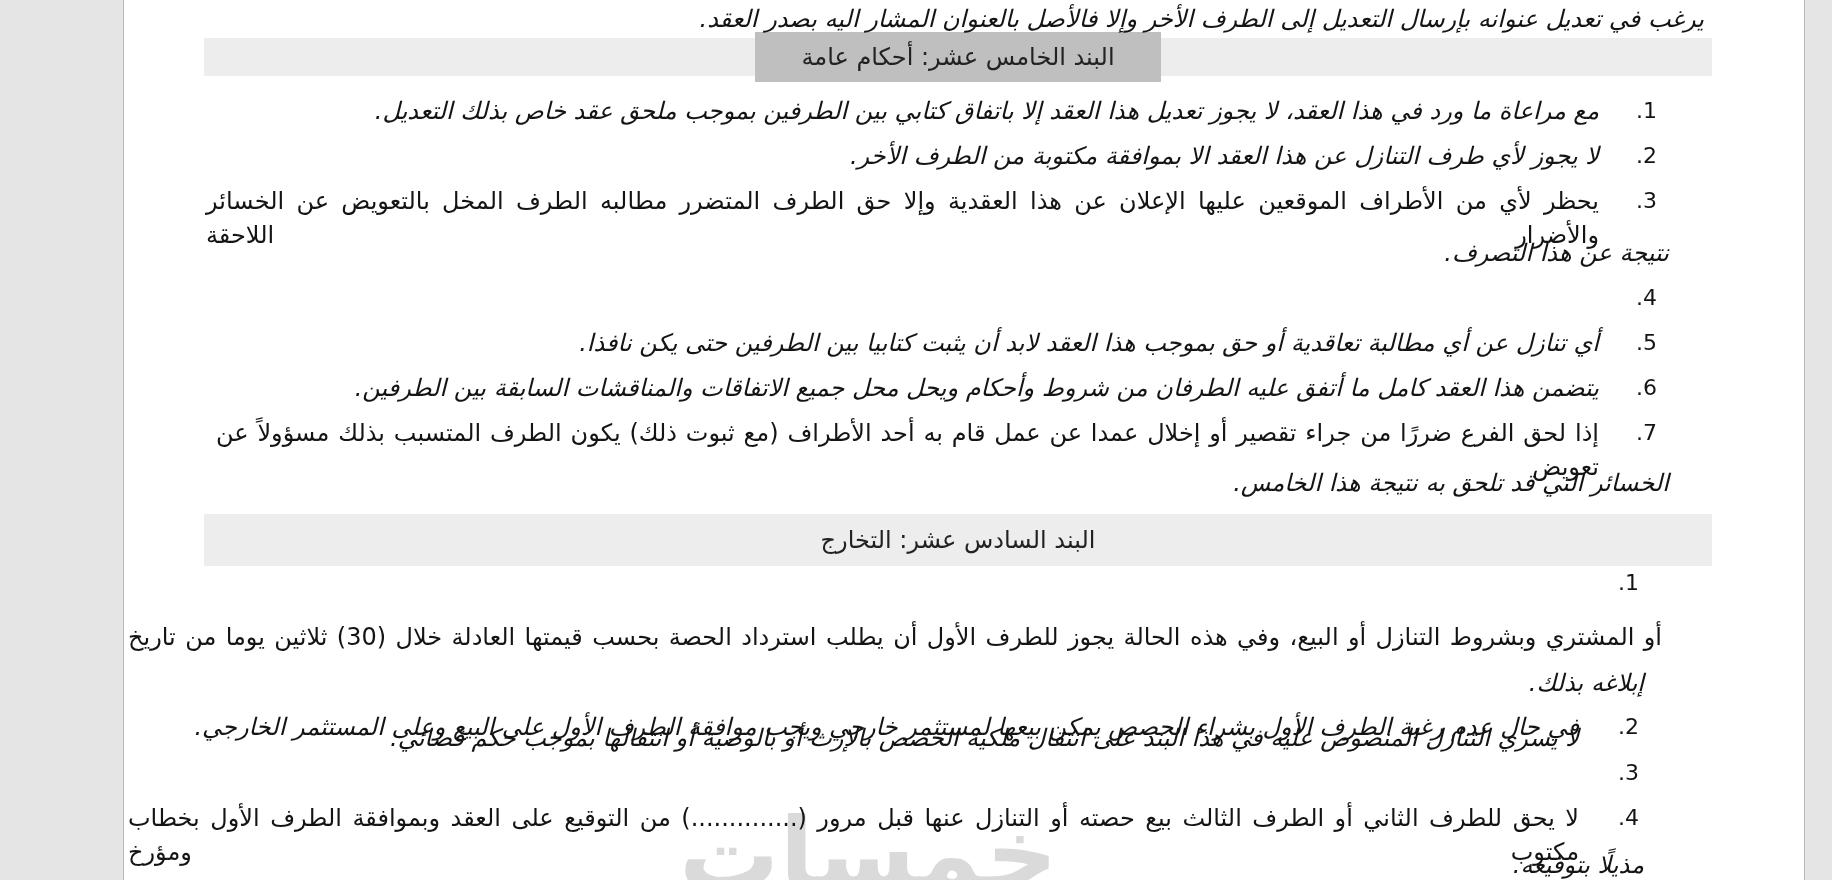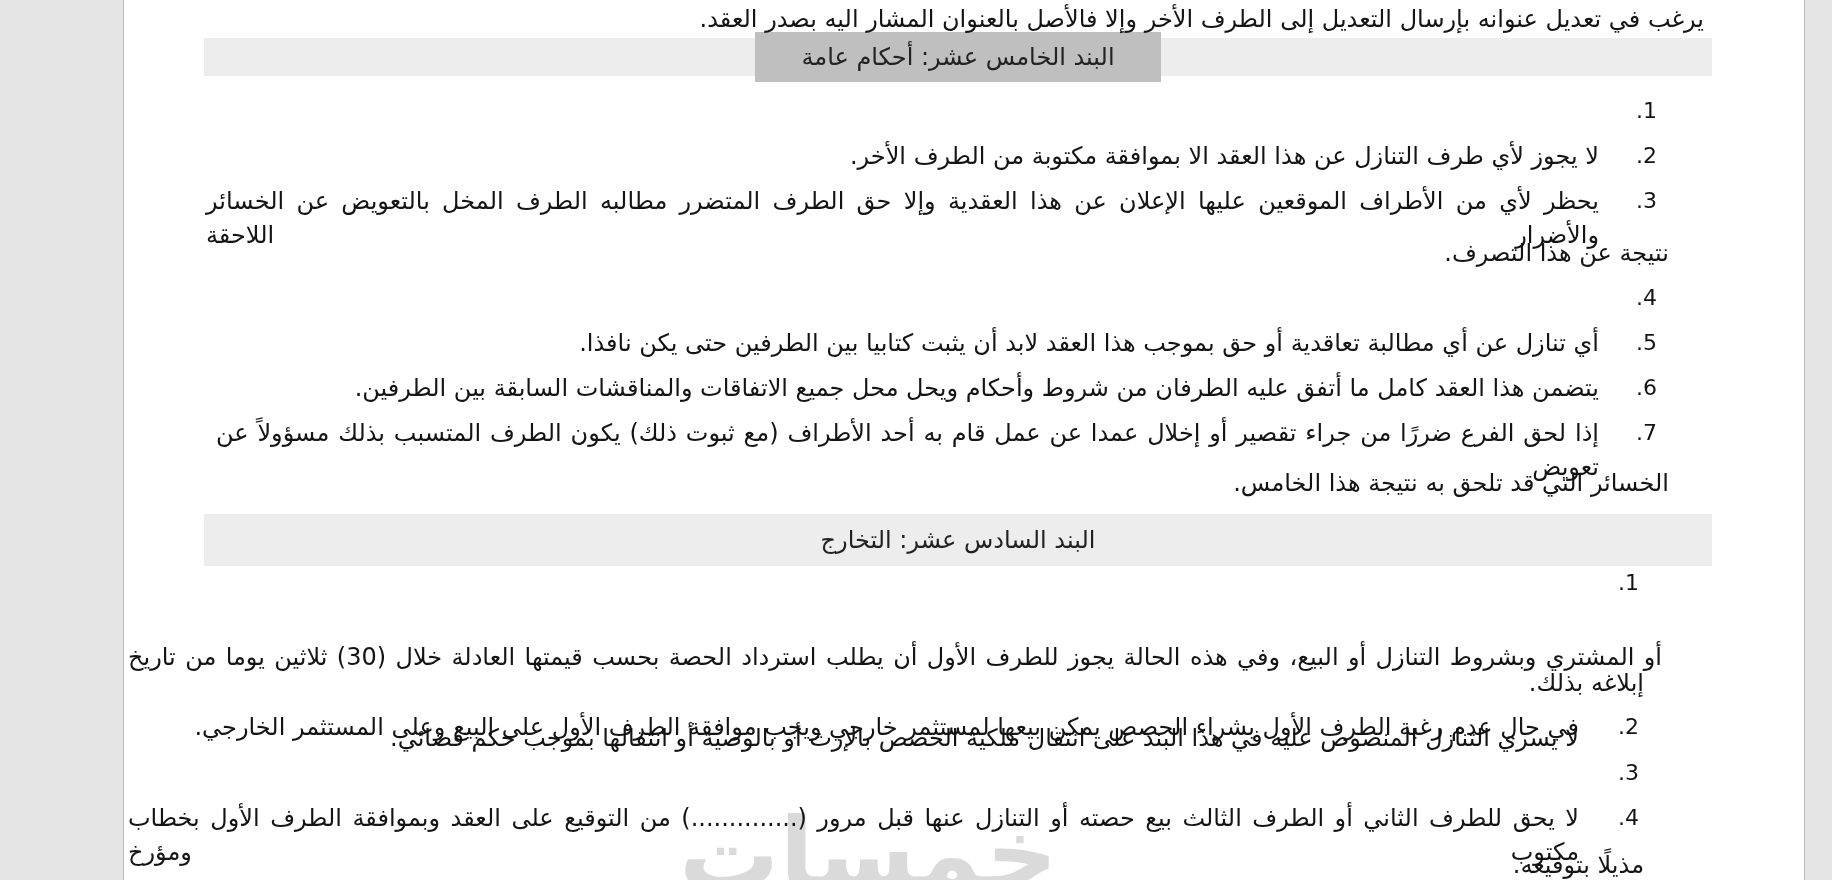--- a/index.html
+++ b/index.html
@@ -15,21 +15,21 @@
     border-left:1px solid #b9b9b9; border-right:1px solid #b9b9b9;
     box-sizing:border-box;
   }
   .side-strip{ position:absolute; top:0; height:880px; background:#e5e5e5; }
   .side-strip.left{ left:0; width:123px; }
   .side-strip.right{ right:0; width:26px; }
   .line{
     position:absolute; direction:rtl; font-size:24px; line-height:34px;
     height:34px; color:#141414; z-index:3;
   }
-  .line.last{ text-align:center; white-space:nowrap; }
+  .line.last{ text-align:center; white-space:nowrap;font-style:italic; }
   .line.full{ text-align:justify; text-align-last:justify; text-justify:inter-word; }
   .marker{
     position:absolute; direction:rtl; font-size:22px; line-height:34px;
     height:34px; color:#141414; z-index:3;
   }
   .band{
     position:absolute; left:80px; width:1508px; background:#ededed;
     display:flex; align-items:center; justify-content:center; z-index:2;
   }
   .band .head{
@@ -55,20 +55,21 @@
 
     <div class="watermark">خمسات</div>
 
     <div class="line last" style="top:2px; right:100px;">يرغب في تعديل عنوانه بإرسال التعديل إلى الطرف الأخر وإلا فالأصل بالعنوان المشار اليه بصدر العقد.</div>
 
     <div class="band" style="top:38px; height:38px;">
       <span class="head hl">البند الخامس عشر: أحكام عامة</span>
     </div>
 
     <span class="marker" style="top:94px; right:147px;">1.</span>
+    <div class="line last" style="top:94px; right:205px;">مع مراعاة ما ورد في هذا العقد، لا يجوز تعديل هذا العقد إلا باتفاق كتابي بين الطرفين بموجب ملحق عقد خاص بذلك التعديل.</div>
 
     <span class="marker" style="top:139px; right:147px;">2.</span>
     <div class="line last" style="top:139px; right:205px;">لا يجوز لأي طرف التنازل عن هذا العقد الا بموافقة مكتوبة من الطرف الأخر.</div>
 
     <span class="marker" style="top:184px; right:147px;">3.</span>
     <div class="line last" style="top:236px; right:135px;">نتيجة عن هذا التصرف.</div>
     <div class="line full" style="top:184px; right:205px; left:82px;">يحظر لأي من الأطراف الموقعين عليها الإعلان عن هذا العقدية وإلا حق الطرف المتضرر مطالبه الطرف المخل بالتعويض عن الخسائر والأضرار اللاحقة</div>
 
     <span class="marker" style="top:281px; right:147px;">4.</span>
 
@@ -80,21 +81,21 @@
 
     <span class="marker" style="top:416px; right:147px;">7.</span>
     <div class="line full" style="top:416px; right:205px; left:92px;">إذا لحق الفرع ضررًا من جراء تقصير أو إخلال عمدا عن عمل قام به أحد الأطراف (مع ثبوت ذلك) يكون الطرف المتسبب بذلك مسؤولاً عن تعويض</div>
     <div class="line last" style="top:466px; right:135px;">الخسائر التي قد تلحق به نتيجة هذا الخامس.</div>
 
     <div class="band" style="top:514px; height:52px;">
       <span class="head">البند السادس عشر: التخارج</span>
     </div>
 
     <span class="marker" style="top:566px; right:165px;">1.</span>
-    <div class="line full" style="top:620px; right:142px; left:4px;margin-top:20px;">أو المشتري وبشروط التنازل أو البيع، وفي هذه الحالة يجوز للطرف الأول أن يطلب استرداد الحصة بحسب قيمتها العادلة خلال (30) ثلاثين يوما من تاريخ</div>
+    <div class="line full" style="top:620px; right:142px; left:4px;">أو المشتري وبشروط التنازل أو البيع، وفي هذه الحالة يجوز للطرف الأول أن يطلب استرداد الحصة بحسب قيمتها العادلة خلال (30) ثلاثين يوما من تاريخ</div>
     <div class="line last" style="top:666px; right:160px;">إبلاغه بذلك.</div>
 
     <span class="marker" style="top:710px; right:165px;">2.</span>
     <div class="line last" style="top:710px; right:225px;">في حال عدم رغبة الطرف الأول بشراء الحصص يمكن بيعها لمستثمر خارجي ويجب موافقة الطرف الأول على البيع وعلى المستثمر الخارجي.</div>
 
     <span class="marker" style="top:756px; right:165px;">3.</span>
     <div class="line last" style="top:721px; right:225px;">لا يسري التنازل المنصوص عليه في هذا البند على انتقال ملكية الحصص بالإرث أو بالوصية أو انتقالها بموجب حكم قضائي.</div>
 
     <span class="marker" style="top:801px; right:165px;">4.</span>
     <div class="line full" style="top:801px; right:225px; left:4px;">لا يحق للطرف الثاني أو الطرف الثالث بيع حصته أو التنازل عنها قبل مرور (..............) من التوقيع على العقد وبموافقة الطرف الأول بخطاب مكتوب ومؤرخ</div>

